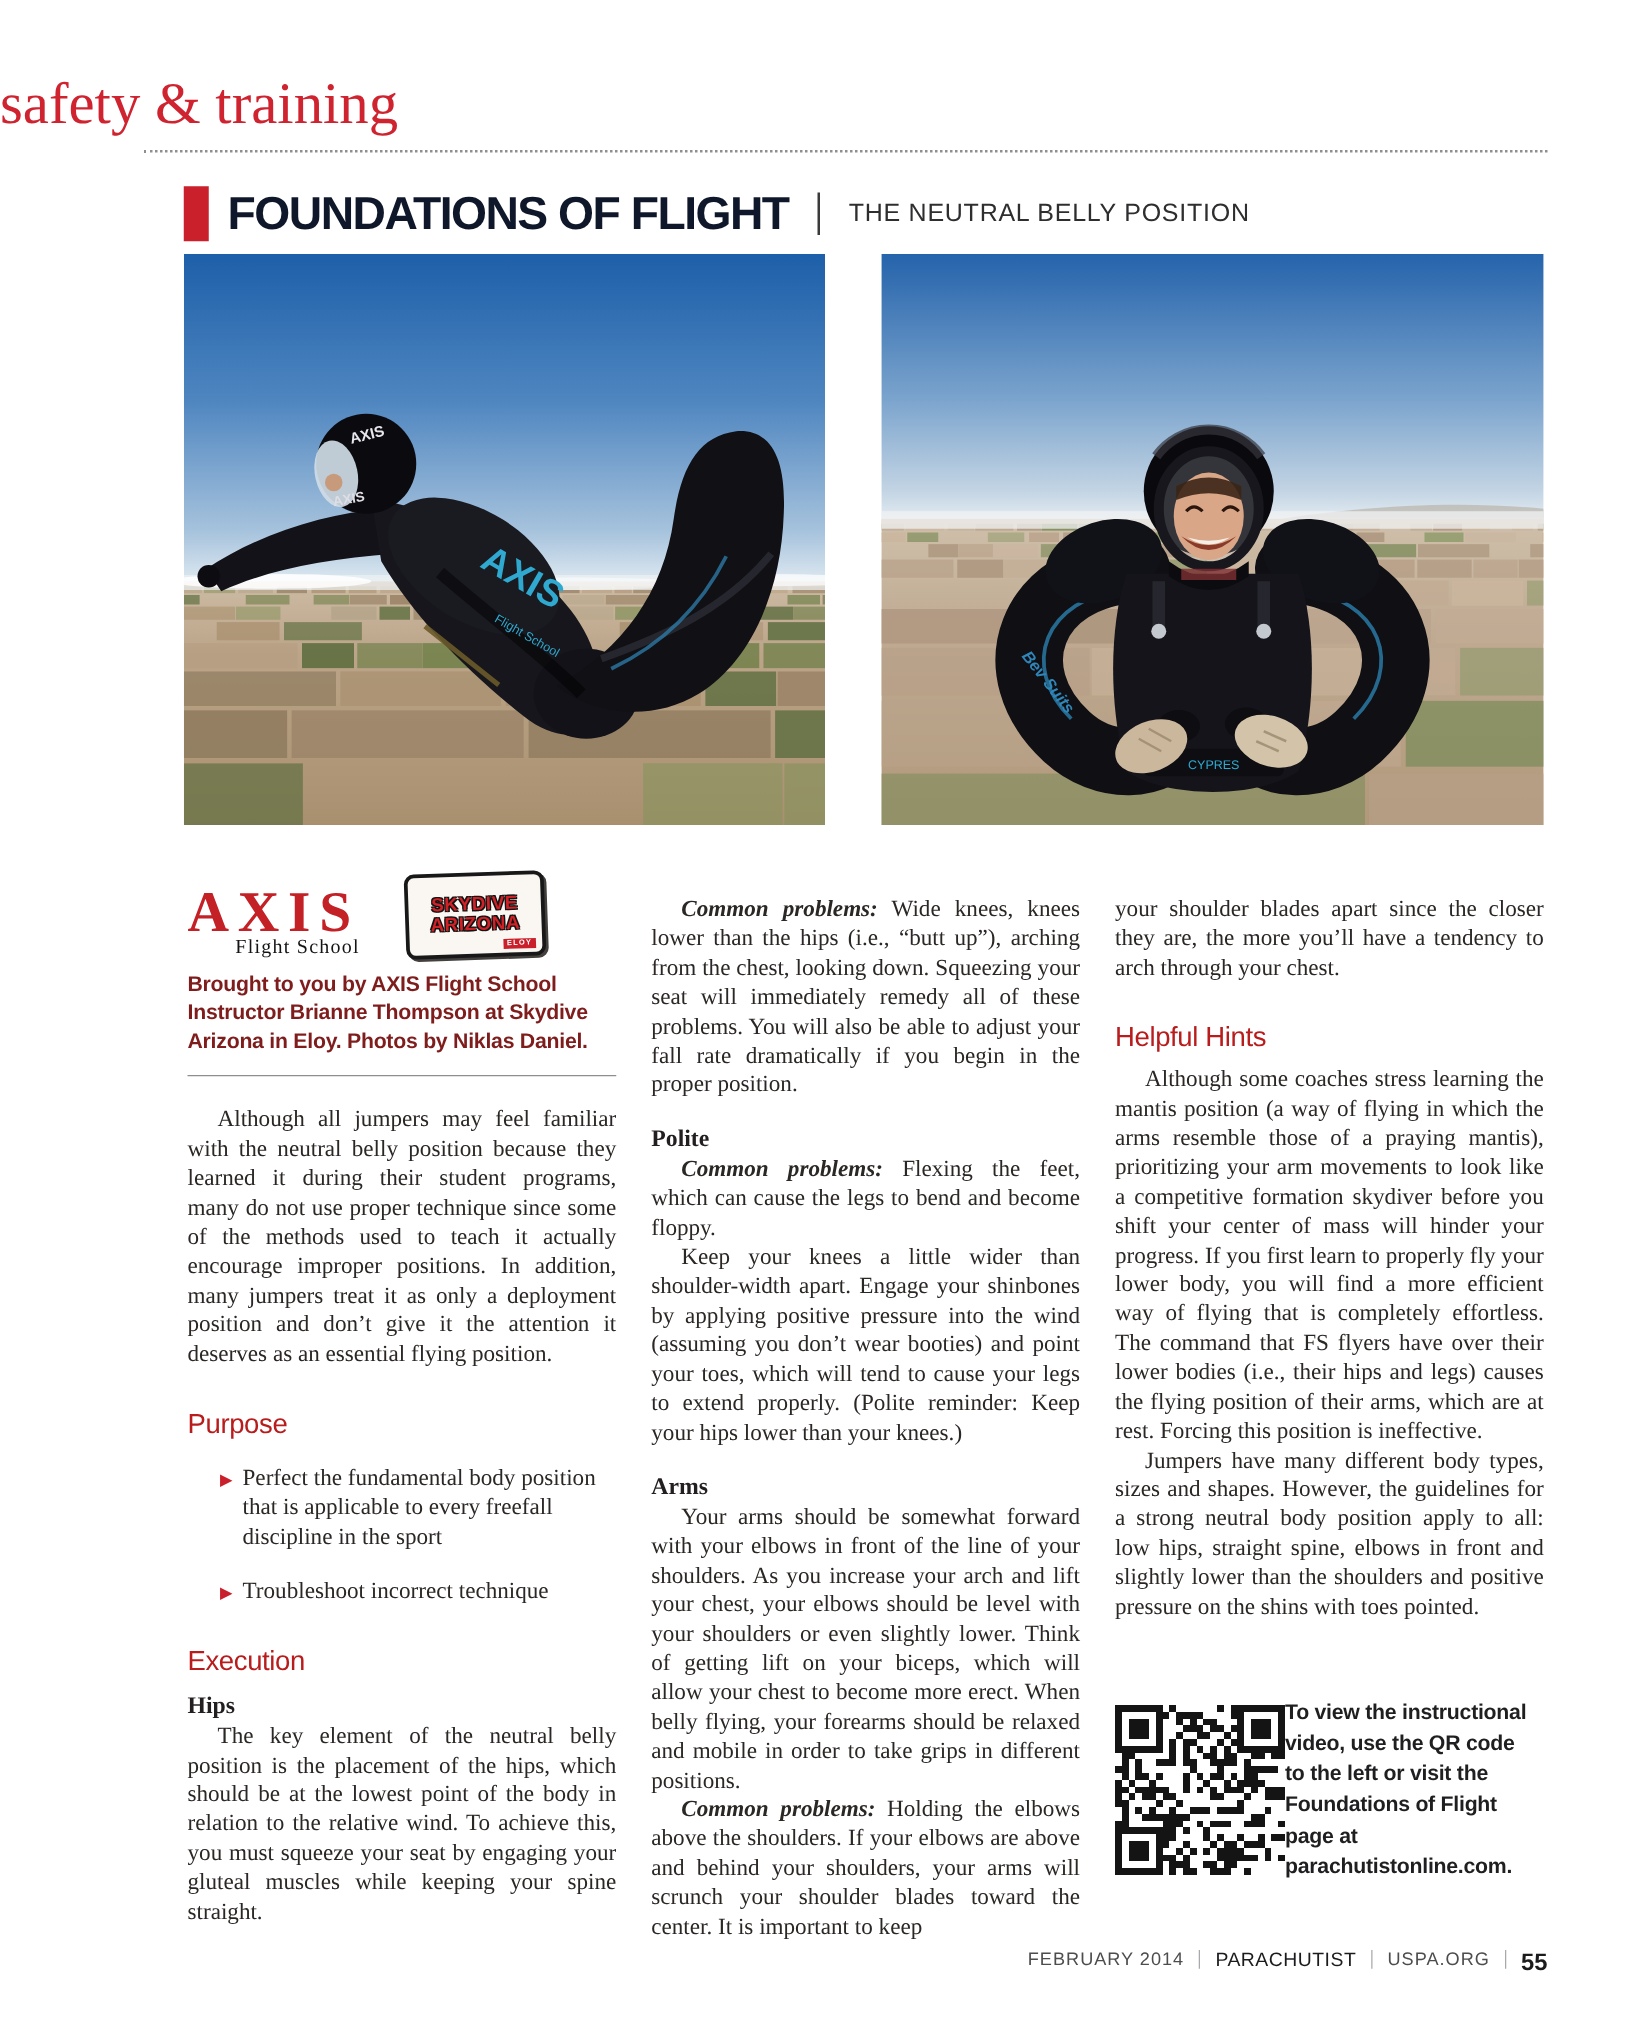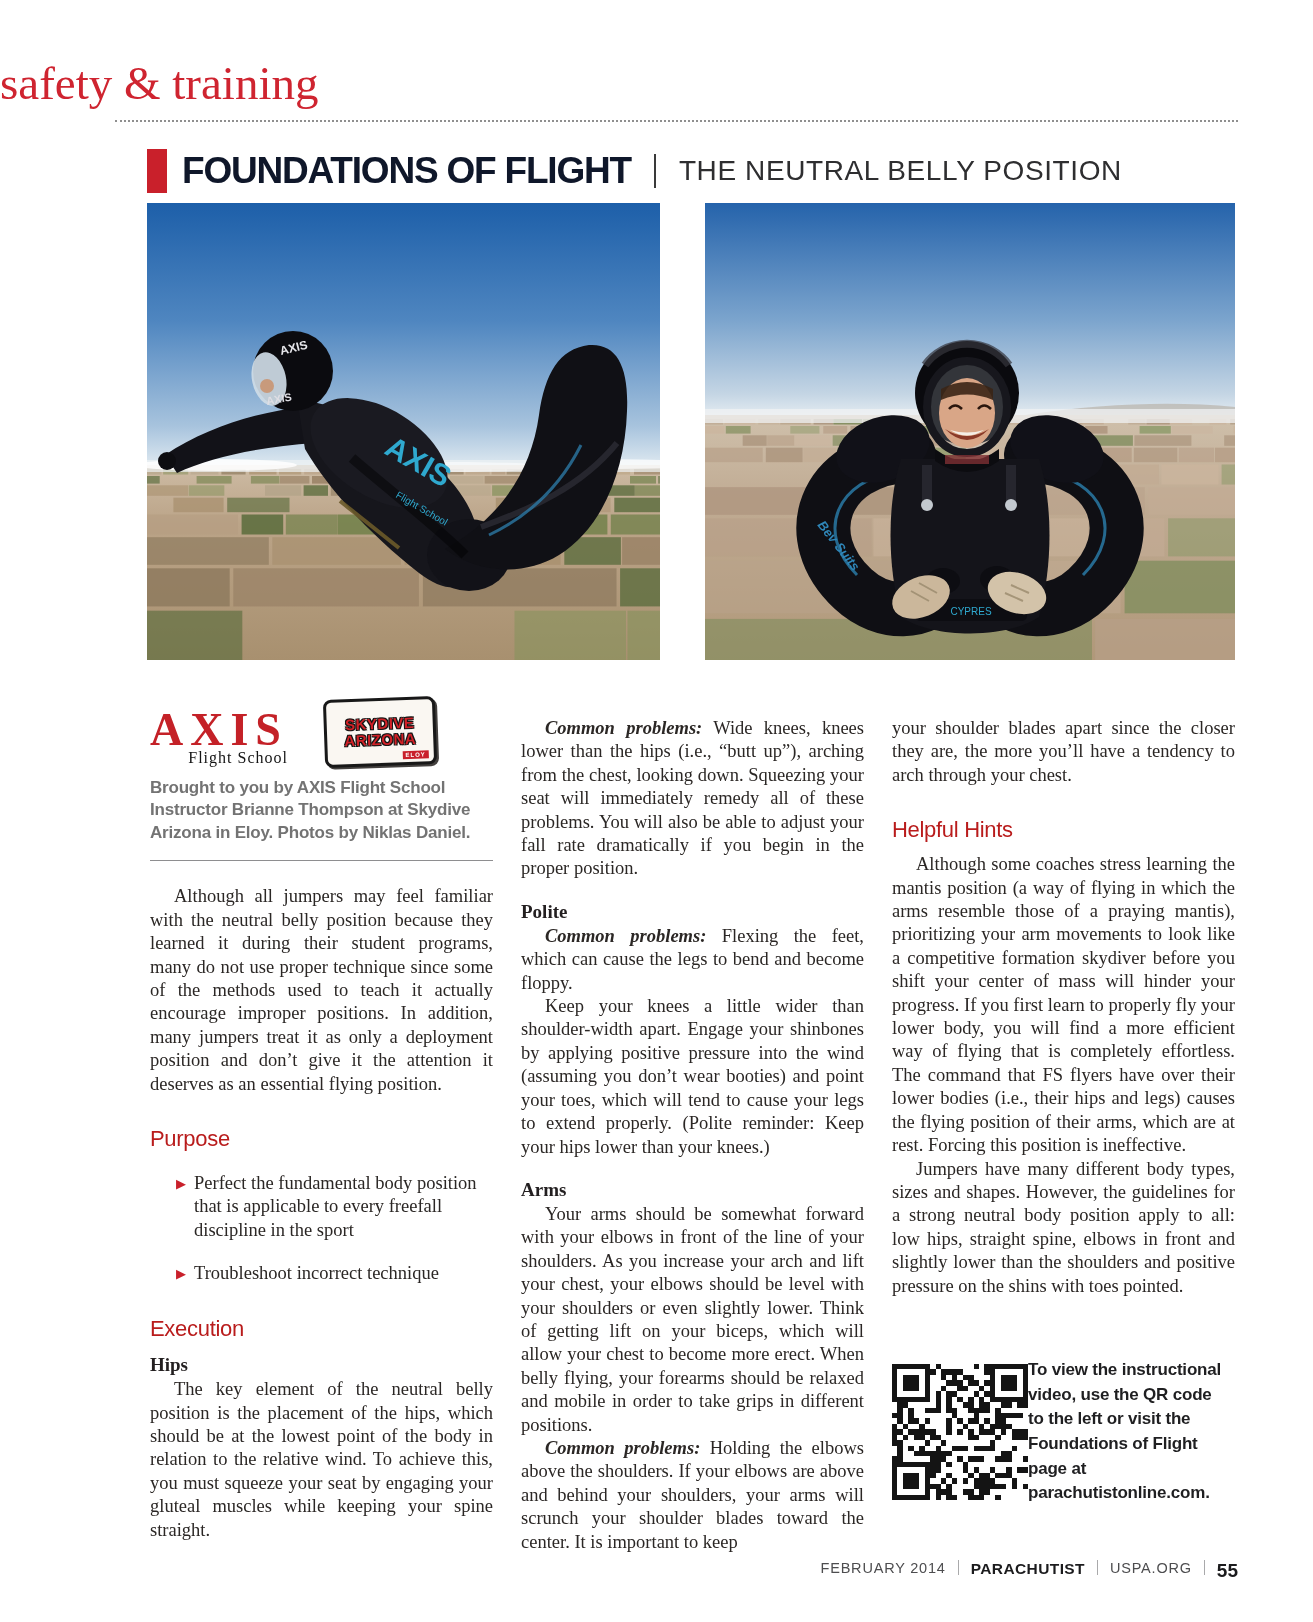--- a/index.html
+++ b/index.html
@@ -9,21 +9,21 @@
   
   .section-label{position:absolute;top:56px;left:0;right:75px;text-align:left;
     font-family:"Liberation Serif",serif;font-size:47px;font-weight:400;color:#cf2430;letter-spacing:0;}
   .dotted-rule{position:absolute;top:120px;left:115px;width:1123px;border-bottom:2px dotted #8f8f8f;height:0;}
 
   
   .feature-header{position:absolute;left:147px;top:146px;display:flex;align-items:center;gap:15px;height:50px;}
   .red-block{width:20px;height:44px;background:#c9202b;}
   .series-title{font-size:37px;font-weight:700;color:#0f172a;letter-spacing:-1.2px;white-space:nowrap;}
   .header-vbar{width:2px;height:34px;background:#3a3a3a;margin:0 8px;}
-  .article-title{font-size:28px;font-weight:400;color:#2e2e30;letter-spacing:0.6px;white-space:nowrap;}
+  .article-title{font-size:20px;font-weight:400;color:#2e2e30;letter-spacing:0.6px;white-space:nowrap;}
 
   
   .photo{position:absolute;top:203px;height:457px;overflow:hidden;}
   .photo-left{left:147px;width:513px;}
   .photo-right{left:705px;width:530px;}
   .photo svg{display:block;width:100%;height:100%;}
 
   
   .content{position:absolute;left:150px;top:690px;width:1085px;display:flex;gap:28px;}
   .col{width:343px;flex:none;}
@@ -46,33 +46,33 @@
   .axis-logo{line-height:1;}
   .axis-word{font-family:"Liberation Serif",serif;font-weight:700;font-size:46px;color:#c42127;letter-spacing:7px;}
   .axis-sub{font-family:"Liberation Serif",serif;font-size:16px;color:#141414;text-align:right;margin-top:-3px;letter-spacing:1px;}
   .sdaz-logo{position:relative;width:106px;height:62px;border:3px solid #181818;border-radius:8px;
     background:#faf7f2;display:flex;flex-direction:column;justify-content:center;align-items:center;
     transform:rotate(-2deg);box-shadow:2px 2px 0 #43403e;flex:none;}
   .sdaz-line{font-size:15px;font-weight:700;color:#d02127;letter-spacing:0.5px;line-height:1.1;
     text-shadow:-1px -1px 0 #141414,1px -1px 0 #141414,-1px 1px 0 #141414,1px 1px 0 #141414;}
   .sdaz-sub{position:absolute;bottom:3px;right:5px;background:#c9202b;color:#fff;font-size:6px;
     font-weight:700;padding:1px 3px;letter-spacing:1px;text-shadow:none;}
-  .caption{margin:11px 0 12px;font-size:17px;font-weight:700;color:#737373;line-height:1.32;letter-spacing:-0.2px;}
+  .caption{margin:11px 0 12px;font-size:17px;font-weight:700;color:#7f1d1d;line-height:1.32;letter-spacing:-0.2px;}
   .col-rule{border-bottom:1px solid #8e8e90;margin-top:16px;}
   .col1 .body-para.first{margin-top:24px;}
 
   
   .qr-row{display:flex;align-items:center;margin-top:60px;}
   .qr-row svg{width:136px;height:136px;flex:none;}
   .qr-text{margin:0;font-size:17px;font-weight:700;color:#1f1f21;line-height:1.45;letter-spacing:-0.2px;width:195px;text-align:left;}
 
   
   .footer{position:absolute;top:1560px;right:75px;display:flex;gap:12px;
     font-size:14.5px;color:#4d4d4f;letter-spacing:0.8px;}
-  .footer .mag{font-weight:700;color:#1b1b1d;font-size:15.5px;letter-spacing:0.4px;}
+  .footer .mag{font-weight:400;color:#1b1b1d;font-size:15.5px;letter-spacing:0.4px;}
   .footer .pagenum{font-weight:700;color:#1b1b1d;font-size:19px;letter-spacing:0;}
   .fdiv{width:1px;height:15px;background:#a9a9ab;}
 </style>
 </head>
 <body>
 
 <div class="page">
 
   <div class="section-label">safety &amp; training</div>
   <div class="dotted-rule"></div>

